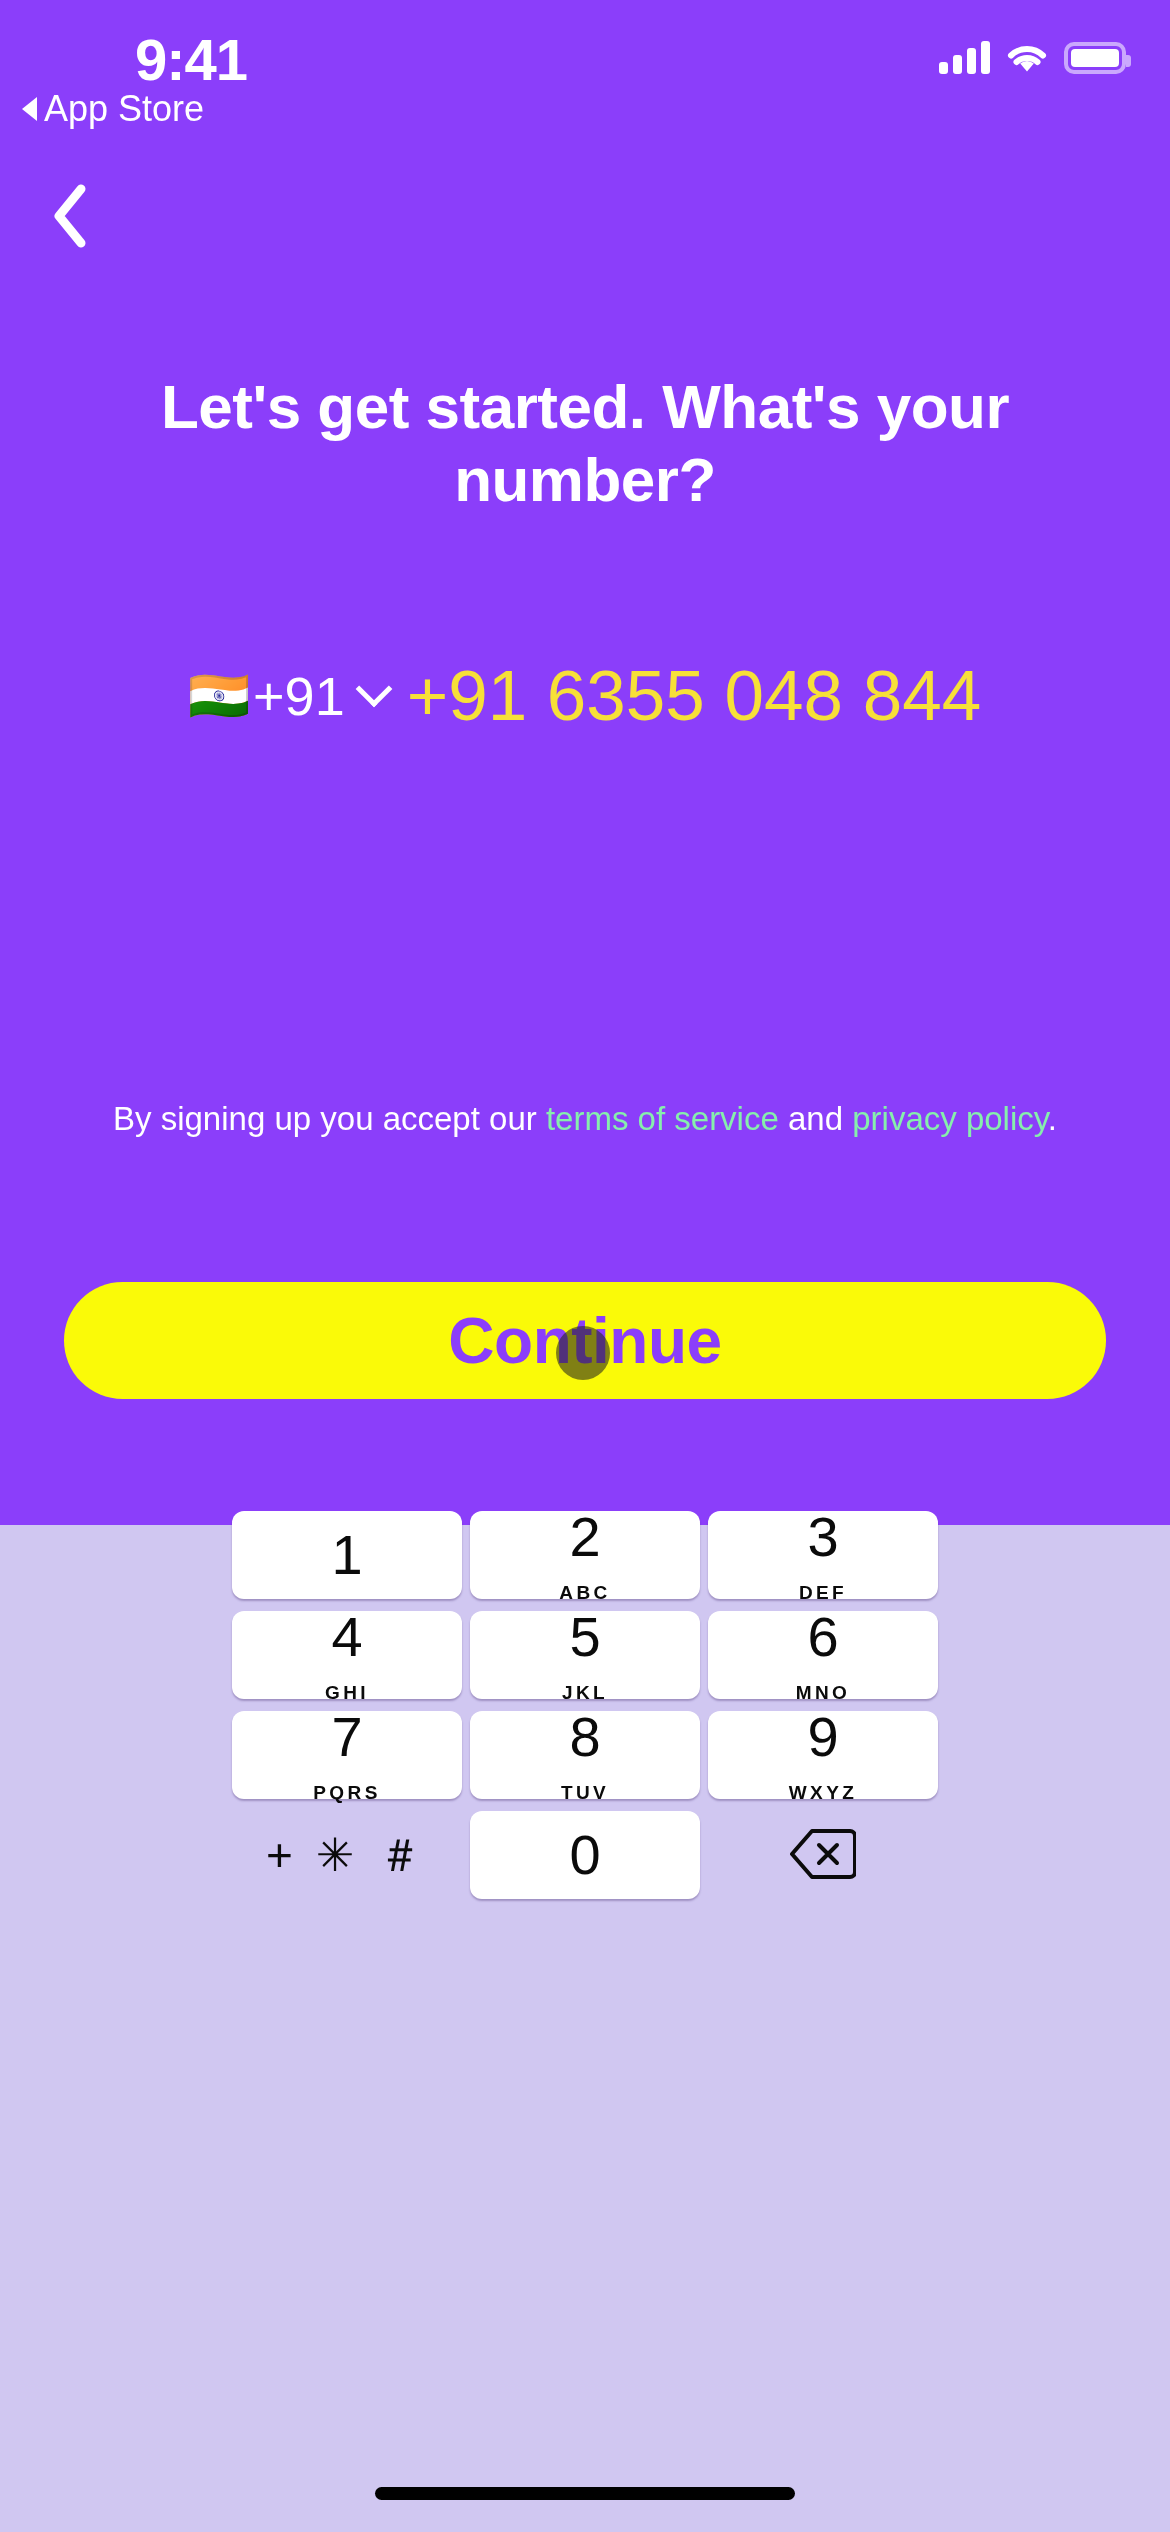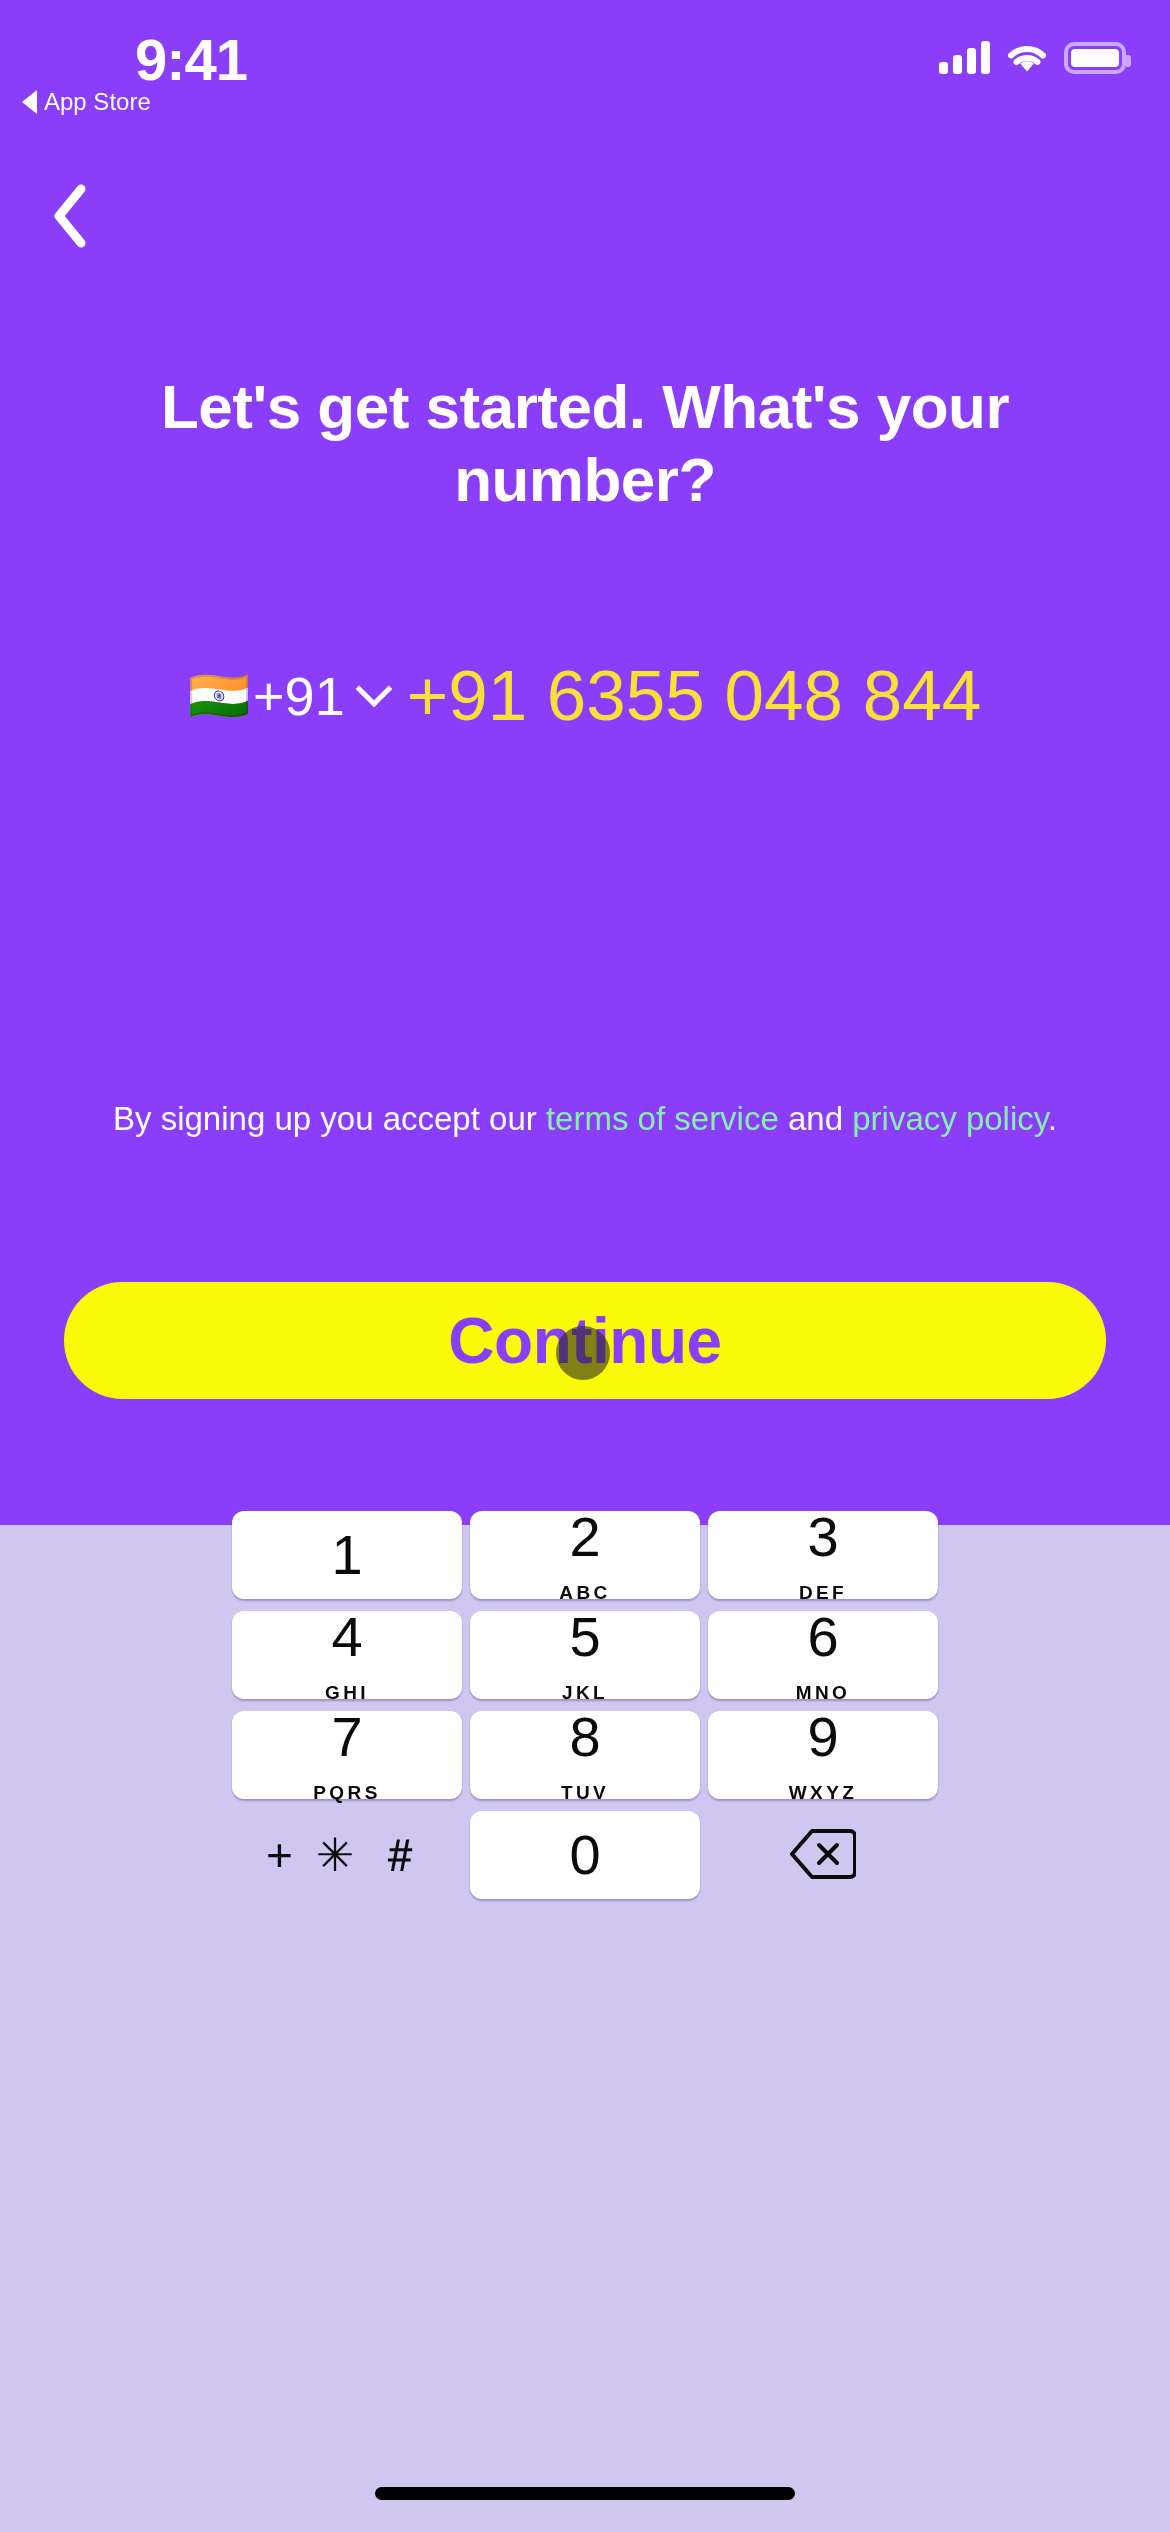--- a/index.html
+++ b/index.html
@@ -21,21 +21,21 @@
     position:absolute; left:0; top:0; width:1170px; height:130px;text-align:center;
   }
   .sb-time {
     position:absolute; left:135px; top:26px;
     font-size:58px; font-weight:700; color:#FFFFFF;
     letter-spacing:-1px;
   }
   .sb-appstore {
     position:absolute; left:22px; top:88px;
     display:flex; align-items:center; gap:7px;
-    font-size:24px; font-weight:400; color:#FFFFFF;
+    font-size:36px; font-weight:400; color:#FFFFFF;
   }
   .sb-tri {
     width:0; height:0;
     border-top:12px solid transparent;
     border-bottom:12px solid transparent;
     border-right:15px solid #FFFFFF;
   }
   .sb-right {
     position:absolute; right:44px; top:30px;
     display:flex; align-items:flex-end; gap:16px; height:44px;

